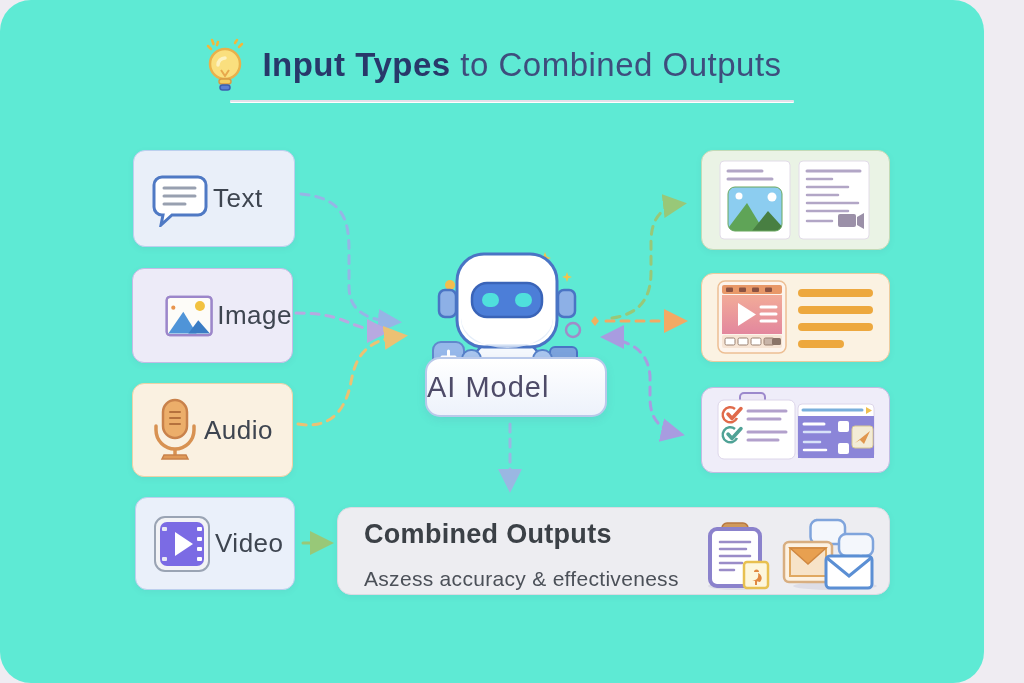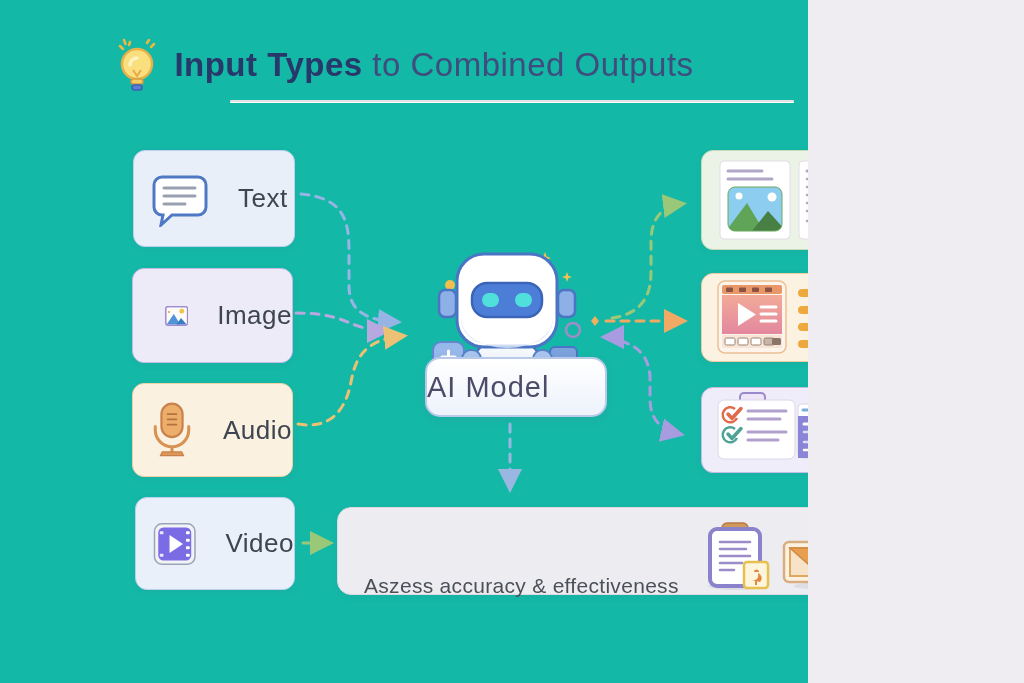--- a/index.html
+++ b/index.html
@@ -1,26 +1,26 @@
 <!DOCTYPE html>
 <html><head>
 <meta charset="utf-8">
 <style>
   html,body{margin:0;padding:0;}
   body{font-family:"Liberation Sans", sans-serif; background:#efecf2;}
-  .canvas{position:relative;width:808px;height:683px;background:#14b8a6;overflow:hidden;}
+  .canvas{position:relative;width:984px;height:683px;background:#5eead4;overflow:hidden;border-radius:31px;}
 
   
   .hdr{position:absolute;left:0;top:36px;width:100%;display:flex;justify-content:center;align-items:center;gap:14px;}
   .hdr h1{margin:0;font-size:33px;letter-spacing:.5px;color:#3e4d7d;font-weight:400;}
   .hdr h1 .tb{font-weight:700;color:#28386a;}
   .divider{position:absolute;left:230px;top:100px;width:564px;height:2px;background:#e3e0e9;border-radius:2px;box-shadow:0 1px 0 #ffffff;}
 
   
-  .incard{position:absolute;display:flex;align-items:center;gap:29px;padding-left:17px;border-radius:12px;border:1.5px solid;box-shadow:0 2px 6px rgba(90,90,130,.07);box-sizing:border-box;}
+  .incard{position:absolute;display:flex;align-items:center;gap:4px;padding-left:17px;border-radius:12px;border:1.5px solid;box-shadow:0 2px 6px rgba(90,90,130,.07);box-sizing:border-box;}
   .incard .lbl{font-size:26px;color:#3e4550;letter-spacing:.5px;}
 
   .in-text {left:133px;top:150px;width:162px;height:97px;background:#e9eff9;border-color:#bccfee;}
   .in-image{left:132px;top:268px;width:161px;height:95px;background:#edebf8;border-color:#c4bae6;padding-left:32px;}
   .in-audio{left:132px;top:383px;width:161px;height:94px;background:#faf1e1;border-color:#ecd2a6;}
   .in-video{left:135px;top:497px;width:160px;height:93px;background:#eaf0fa;border-color:#bccfee;}
 
   
   .robot{position:absolute;left:425px;top:248px;width:165px;height:135px;}
   .model-box{position:absolute;left:425px;top:357px;width:178px;height:56px;border:2px solid #b9c9ea;border-radius:15px;background:linear-gradient(#ffffff,#edf2fb);box-shadow:0 3px 8px rgba(90,100,150,.12);display:flex;align-items:center;justify-content:flex-start;z-index:5;}
@@ -28,21 +28,21 @@
 
   
   .outcard{position:absolute;border-radius:12px;border:1.5px solid;box-shadow:0 2px 6px rgba(90,90,130,.07);box-sizing:border-box;}
   .out-1{left:701px;top:150px;width:189px;height:100px;background:#eaf3e5;border-color:#c3dab6;}
   .out-2{left:701px;top:273px;width:189px;height:89px;background:#fbf2e2;border-color:#eccb9e;}
   .out-3{left:701px;top:387px;width:189px;height:86px;background:#efedf9;border-color:#c2bbe2;}
 
   
   .combined{position:absolute;left:337px;top:507px;width:553px;height:88px;background:#ededf1;border:1.5px solid #dbdae2;border-radius:14px;box-shadow:0 2px 6px rgba(90,90,130,.07);box-sizing:border-box;}
   .combined .ct{position:absolute;left:26px;top:11px;font-size:27px;font-weight:600;color:#3b4046;letter-spacing:.3px;}
-  .combined .cs{position:absolute;left:26px;top:66px;font-size:21px;color:#4b5058;letter-spacing:.3px;}
+  .combined .cs{position:absolute;left:26px;top:59px;font-size:21px;color:#4b5058;letter-spacing:.3px;}
   .combined svg{position:absolute;}
 
   .arrows{position:absolute;left:0;top:0;width:1024px;height:683px;pointer-events:none;z-index:4;}
   svg{display:block;}
 </style>
 </head>
 <body>
 
 <div class="canvas">
 
@@ -221,20 +221,21 @@
       <path d="M33,41 a7.5,7.5 0 1 0 2,9" fill="none" stroke="#4fa296" stroke-width="2.5"></path>
       <path d="M26,46 l4,4.5 9,-10" fill="none" stroke="#4fa296" stroke-width="3.5" stroke-linecap="round" stroke-linejoin="round"></path>
       <line x1="46" y1="23" x2="84" y2="23" stroke="#b2a0cc" stroke-width="3" stroke-linecap="round"></line>
       <line x1="46" y1="31" x2="78" y2="31" stroke="#b2a0cc" stroke-width="3" stroke-linecap="round"></line>
       <line x1="46" y1="44" x2="84" y2="44" stroke="#b2a0cc" stroke-width="3" stroke-linecap="round"></line>
       <line x1="46" y1="52" x2="76" y2="52" stroke="#b2a0cc" stroke-width="3" stroke-linecap="round"></line>
     </svg>
   </div>
 
   <div class="combined">
+    <div class="ct">Combined Outputs</div>
     <div class="cs">Aszess accuracy &amp; effectiveness</div>
     <svg style="left:360px;top:12px;" width="76" height="72" viewBox="0 0 76 72">
       <ellipse cx="38" cy="66" rx="28" ry="4" fill="#dddde6"></ellipse>
       <rect x="24" y="3" width="26" height="12" rx="5" fill="#d09a5c" stroke="#b87840" stroke-width="1.5"></rect>
       <rect x="12" y="9" width="50" height="57" rx="7" fill="#ffffff" stroke="#8b82cc" stroke-width="4"></rect>
       <line x1="22" y1="22" x2="52" y2="22" stroke="#9a8cc8" stroke-width="2.5" stroke-linecap="round"></line>
       <line x1="22" y1="29" x2="48" y2="29" stroke="#9a8cc8" stroke-width="2.5" stroke-linecap="round"></line>
       <line x1="22" y1="36" x2="52" y2="36" stroke="#9a8cc8" stroke-width="2.5" stroke-linecap="round"></line>
       <line x1="22" y1="43" x2="44" y2="43" stroke="#9a8cc8" stroke-width="2.5" stroke-linecap="round"></line>
       <line x1="22" y1="50" x2="36" y2="50" stroke="#9a8cc8" stroke-width="2.5" stroke-linecap="round"></line>

